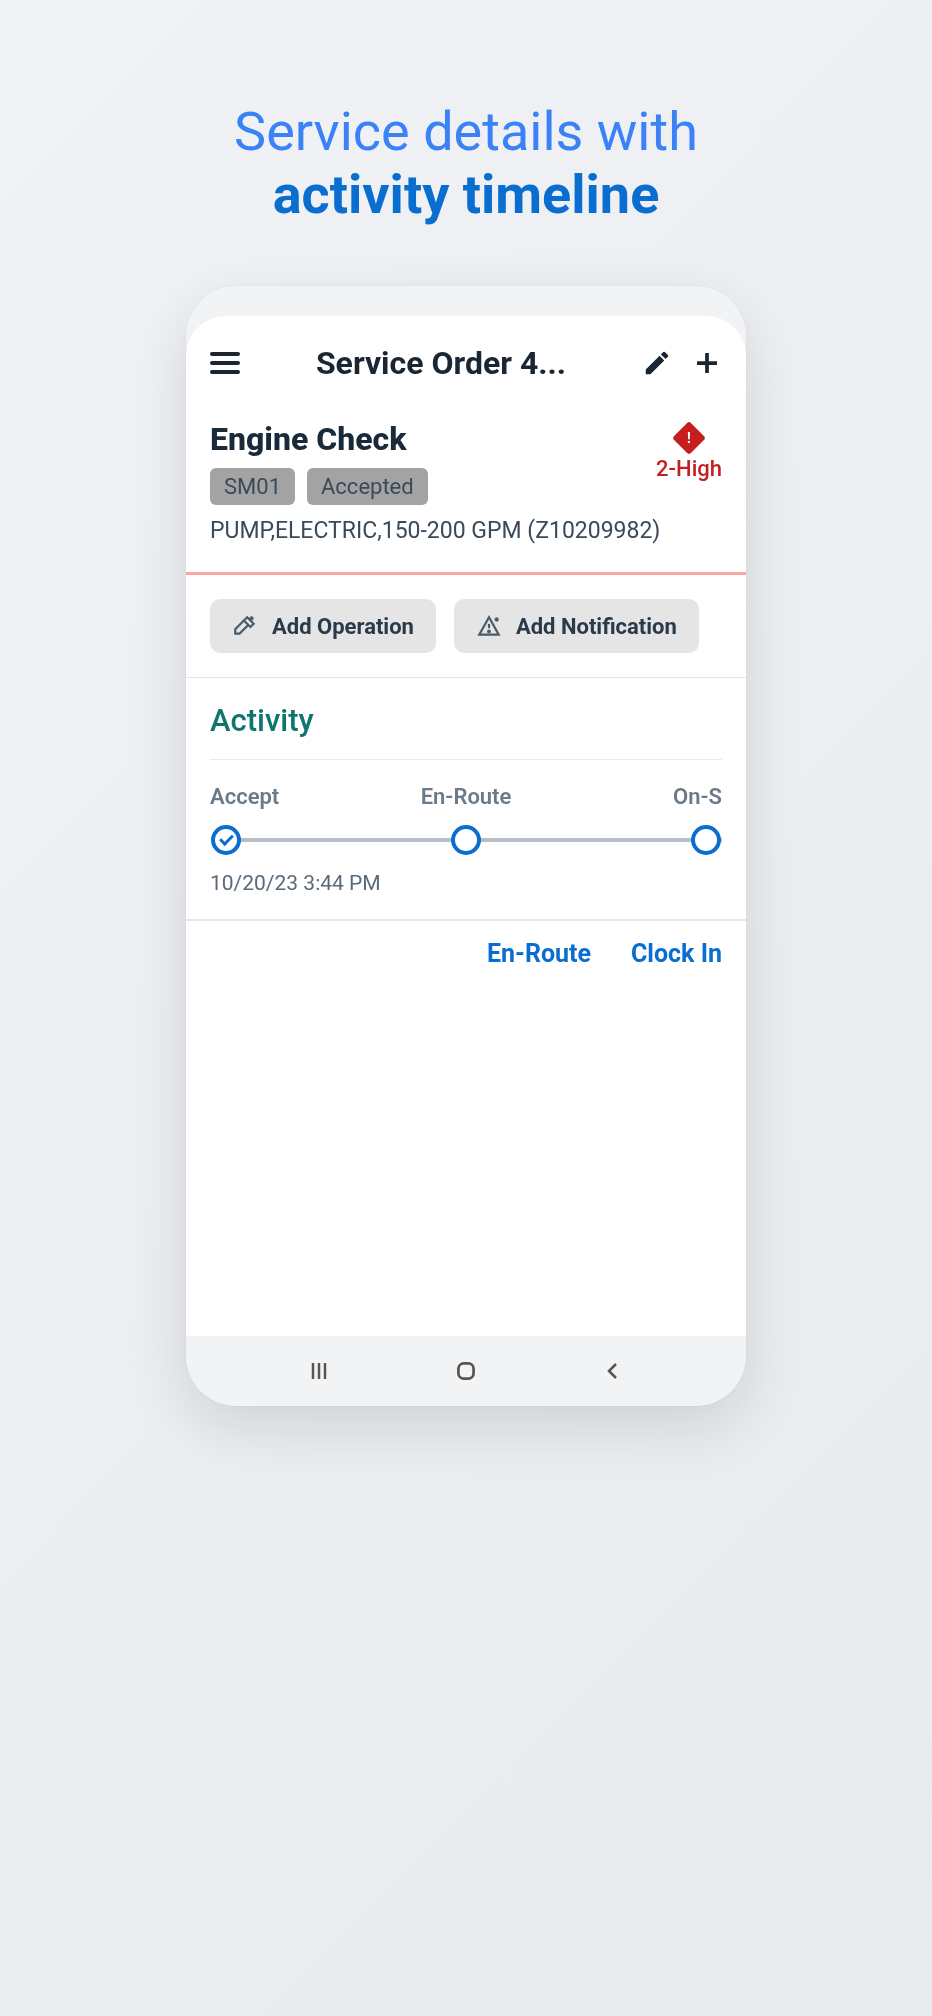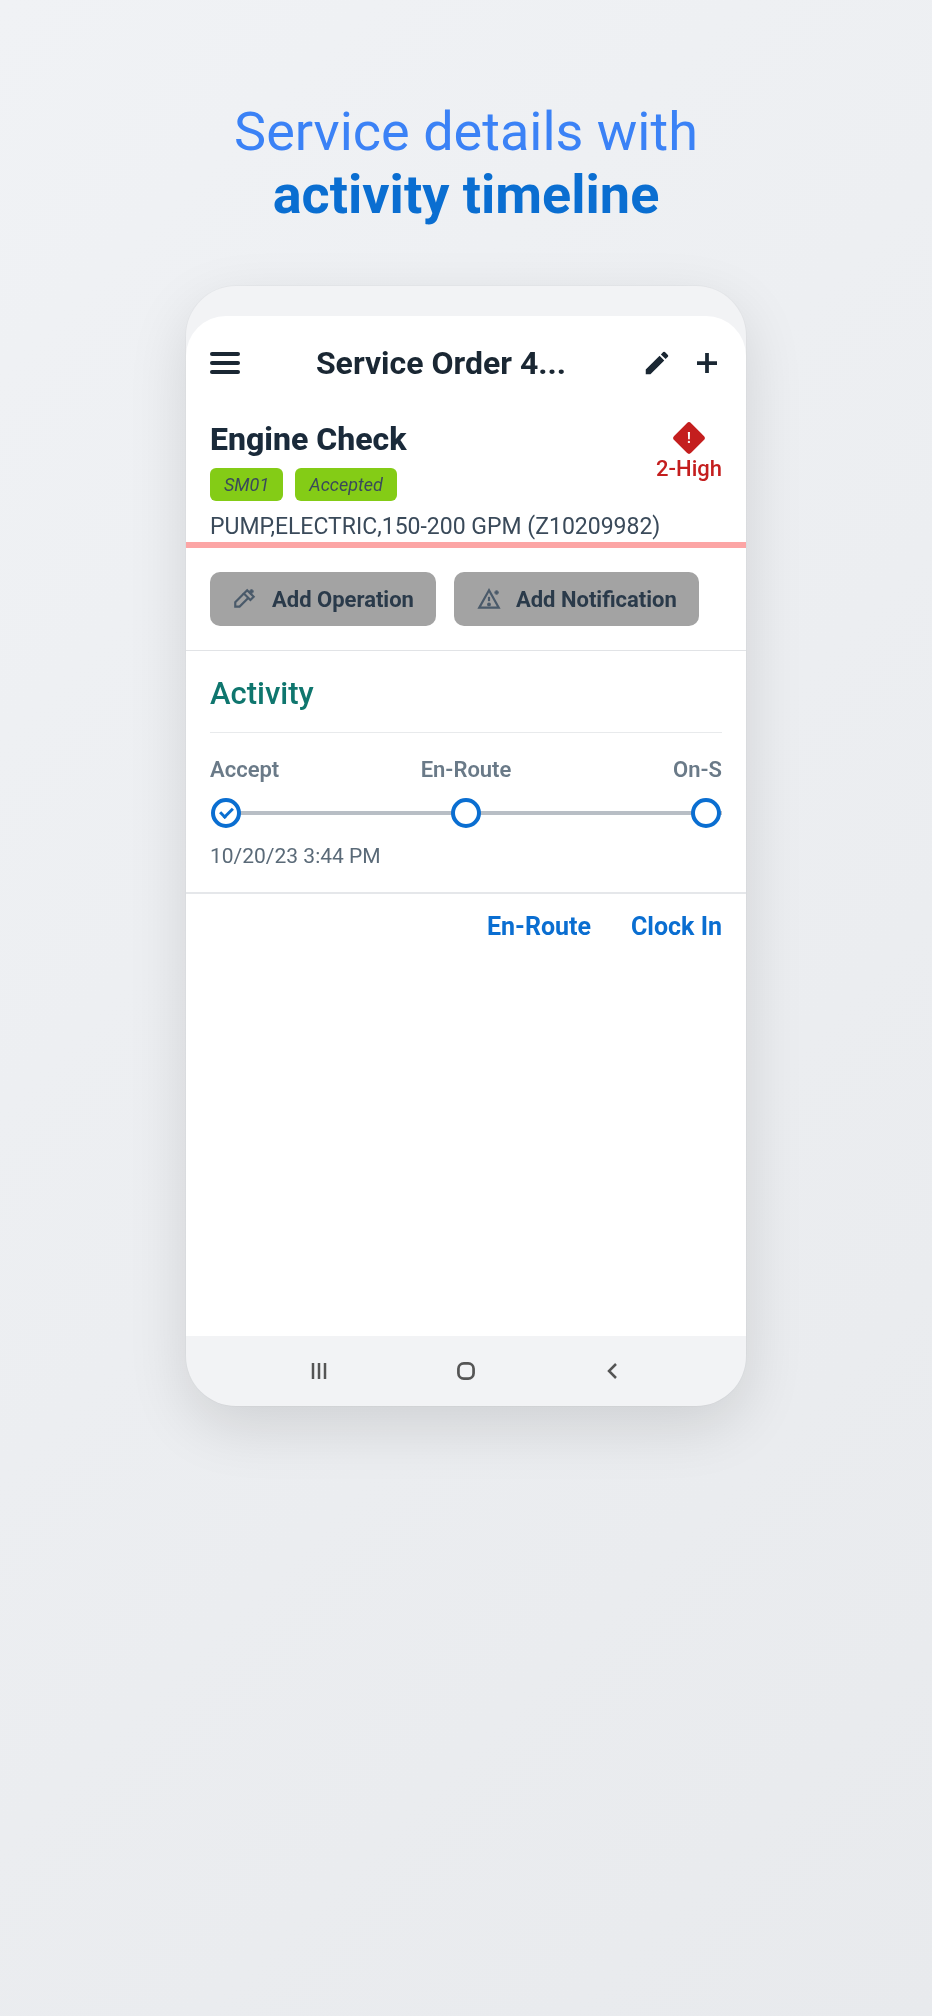--- a/index.html
+++ b/index.html
@@ -80,42 +80,41 @@
   .header-icon {
     width: 30px;
     height: 30px;
     display: flex;
     align-items: center;
     justify-content: center;
     cursor: pointer;
     color: #1a2733;
   }
   .order-summary {
-    padding: 16px 24px 2px 24px;
-    border-bottom: 6px solid #fca5a5;
+    padding: 16px 24px 28px 24px;
+    border-bottom: 3px solid #fca5a5;
     position: relative;
   }
   .order-title {
     font-size: 32px;
     font-weight: 800;
     color: #1a2a3a;
     margin-bottom: 10px;
   }
   .order-tags {
     display: flex;
     gap: 12px;
     margin-bottom: 12px;
   }
   .tag {
-    background: #84cc16;
+    background: #a3a3a3;
     color: #3a4a5a;
-    font-size: 18px;
+    font-size: 22px;
     padding: 6px 14px;
     border-radius: 6px;
-    font-style: italic;
   }
   .priority-block {
     position: absolute;
     right: 24px;
     top: 22px;
     text-align: center;
   }
   .prio-diamond {
     width: 24px;
     height: 24px;
@@ -143,21 +142,21 @@
     color: #3a4a5a;
   }
   .action-row {
     display: flex;
     gap: 18px;
     padding: 24px;
     border-bottom: 1.5px solid #e1e3e6;
     overflow: hidden;
   }
   .action-btn {
-    background: #a3a3a3;
+    background: #e5e5e5;
     border-radius: 10px;
     padding: 14px 22px;
     display: flex;
     align-items: center;
     gap: 14px;
     cursor: pointer;
     white-space: nowrap;
   }
   .action-btn .aicon {
     width: 26px;

